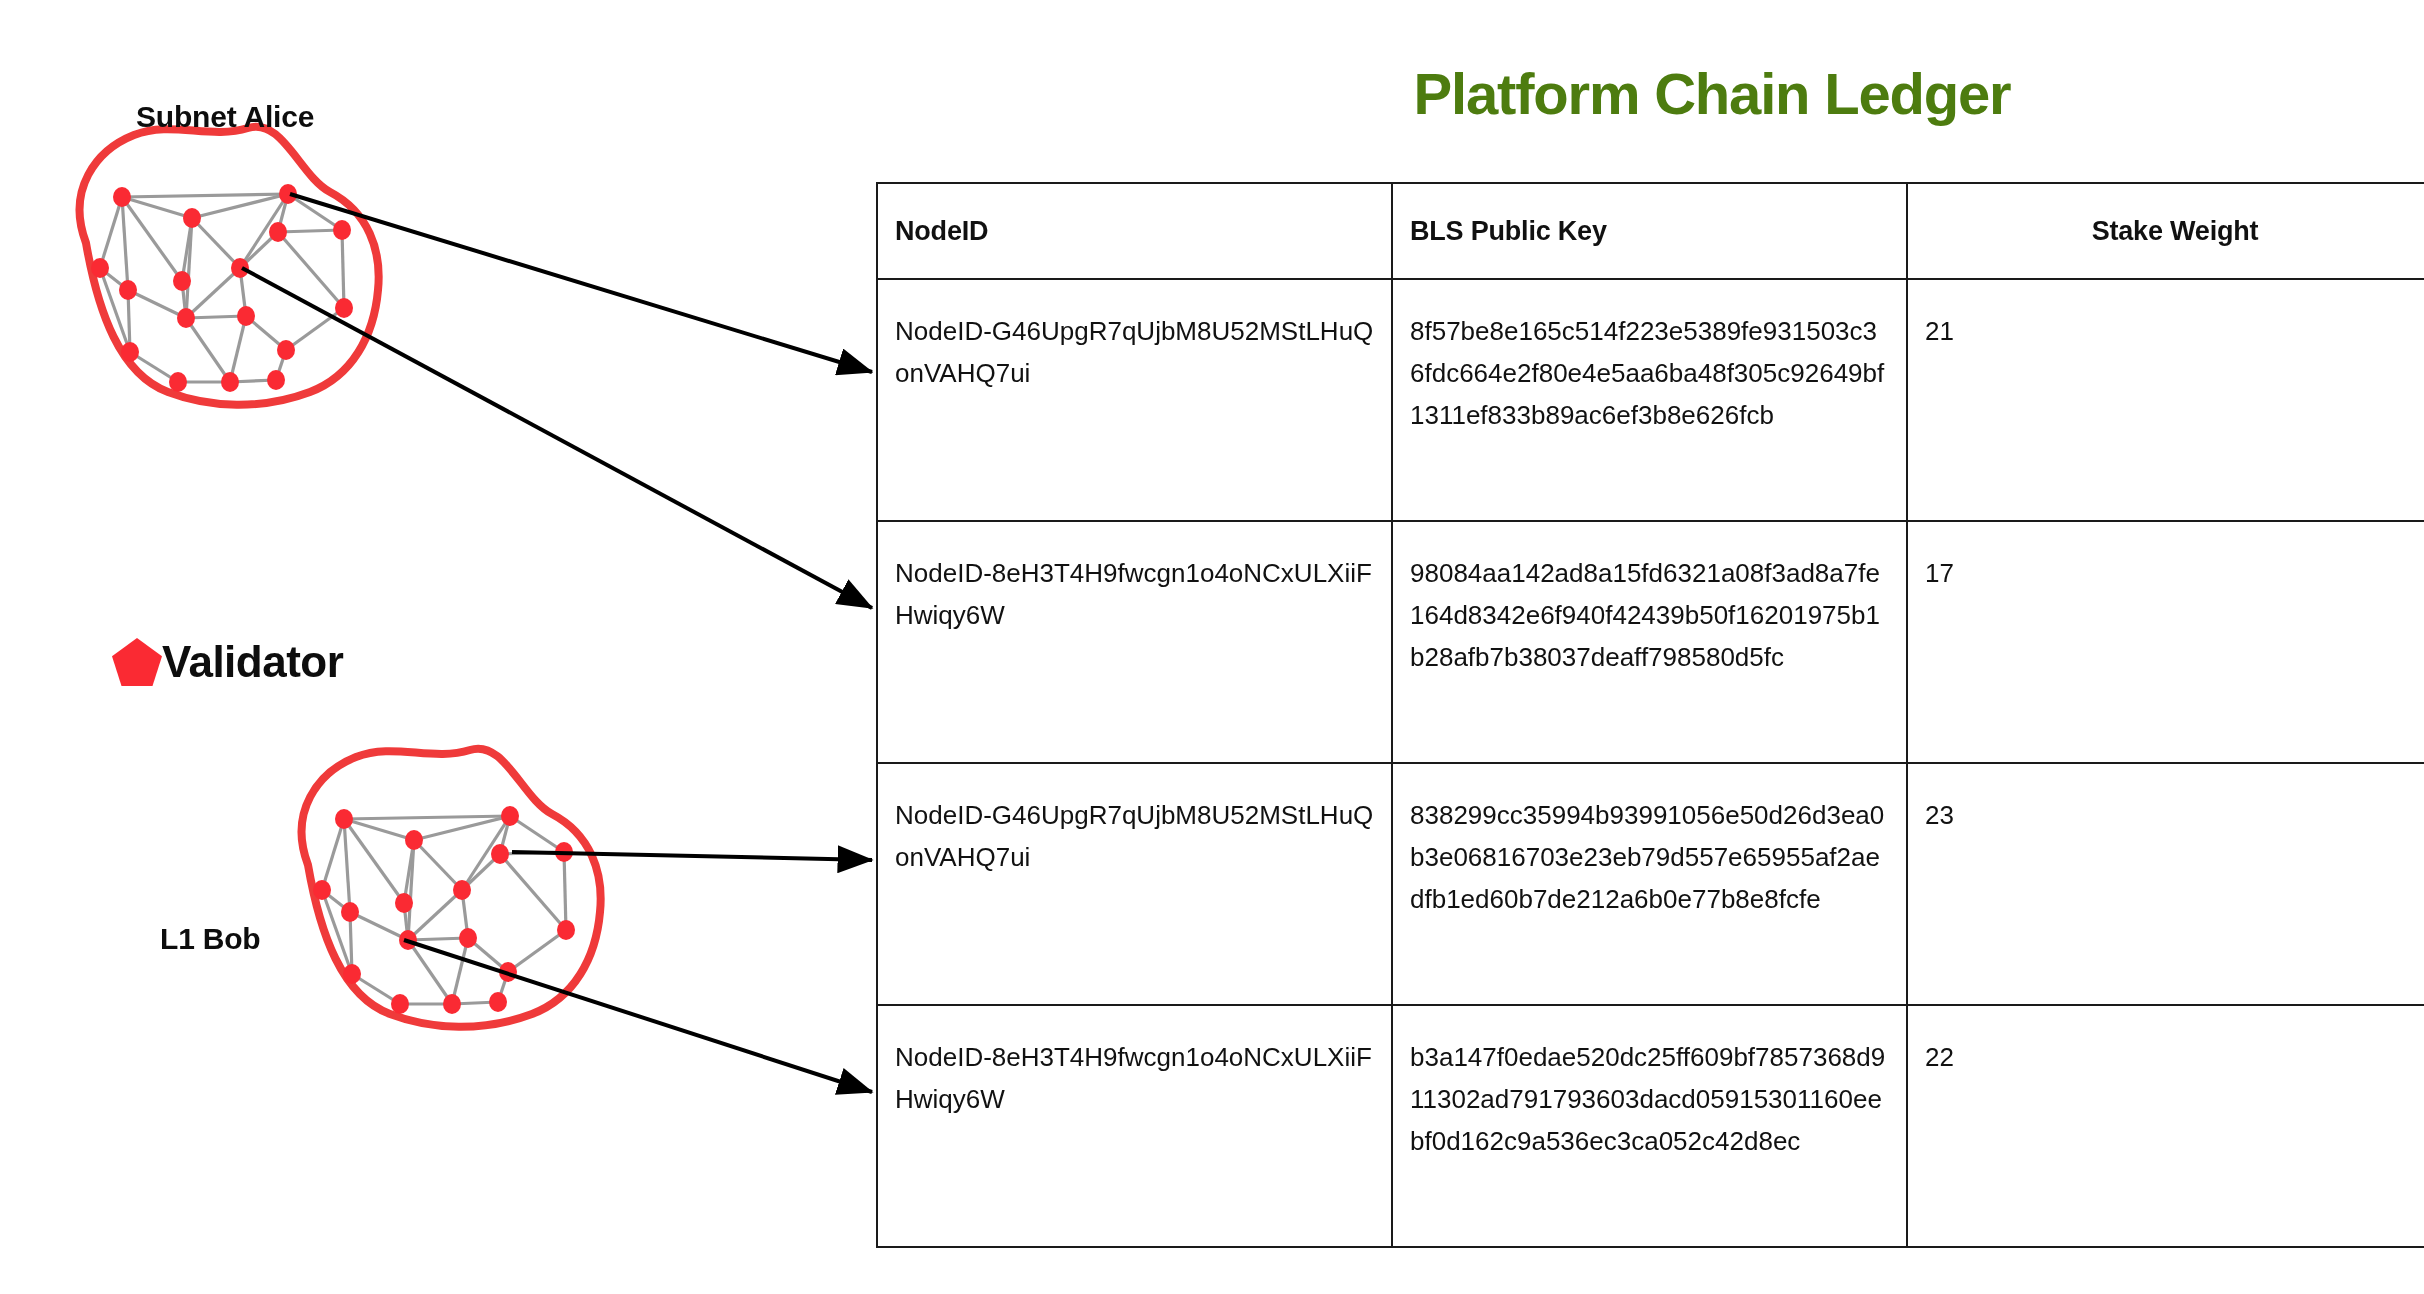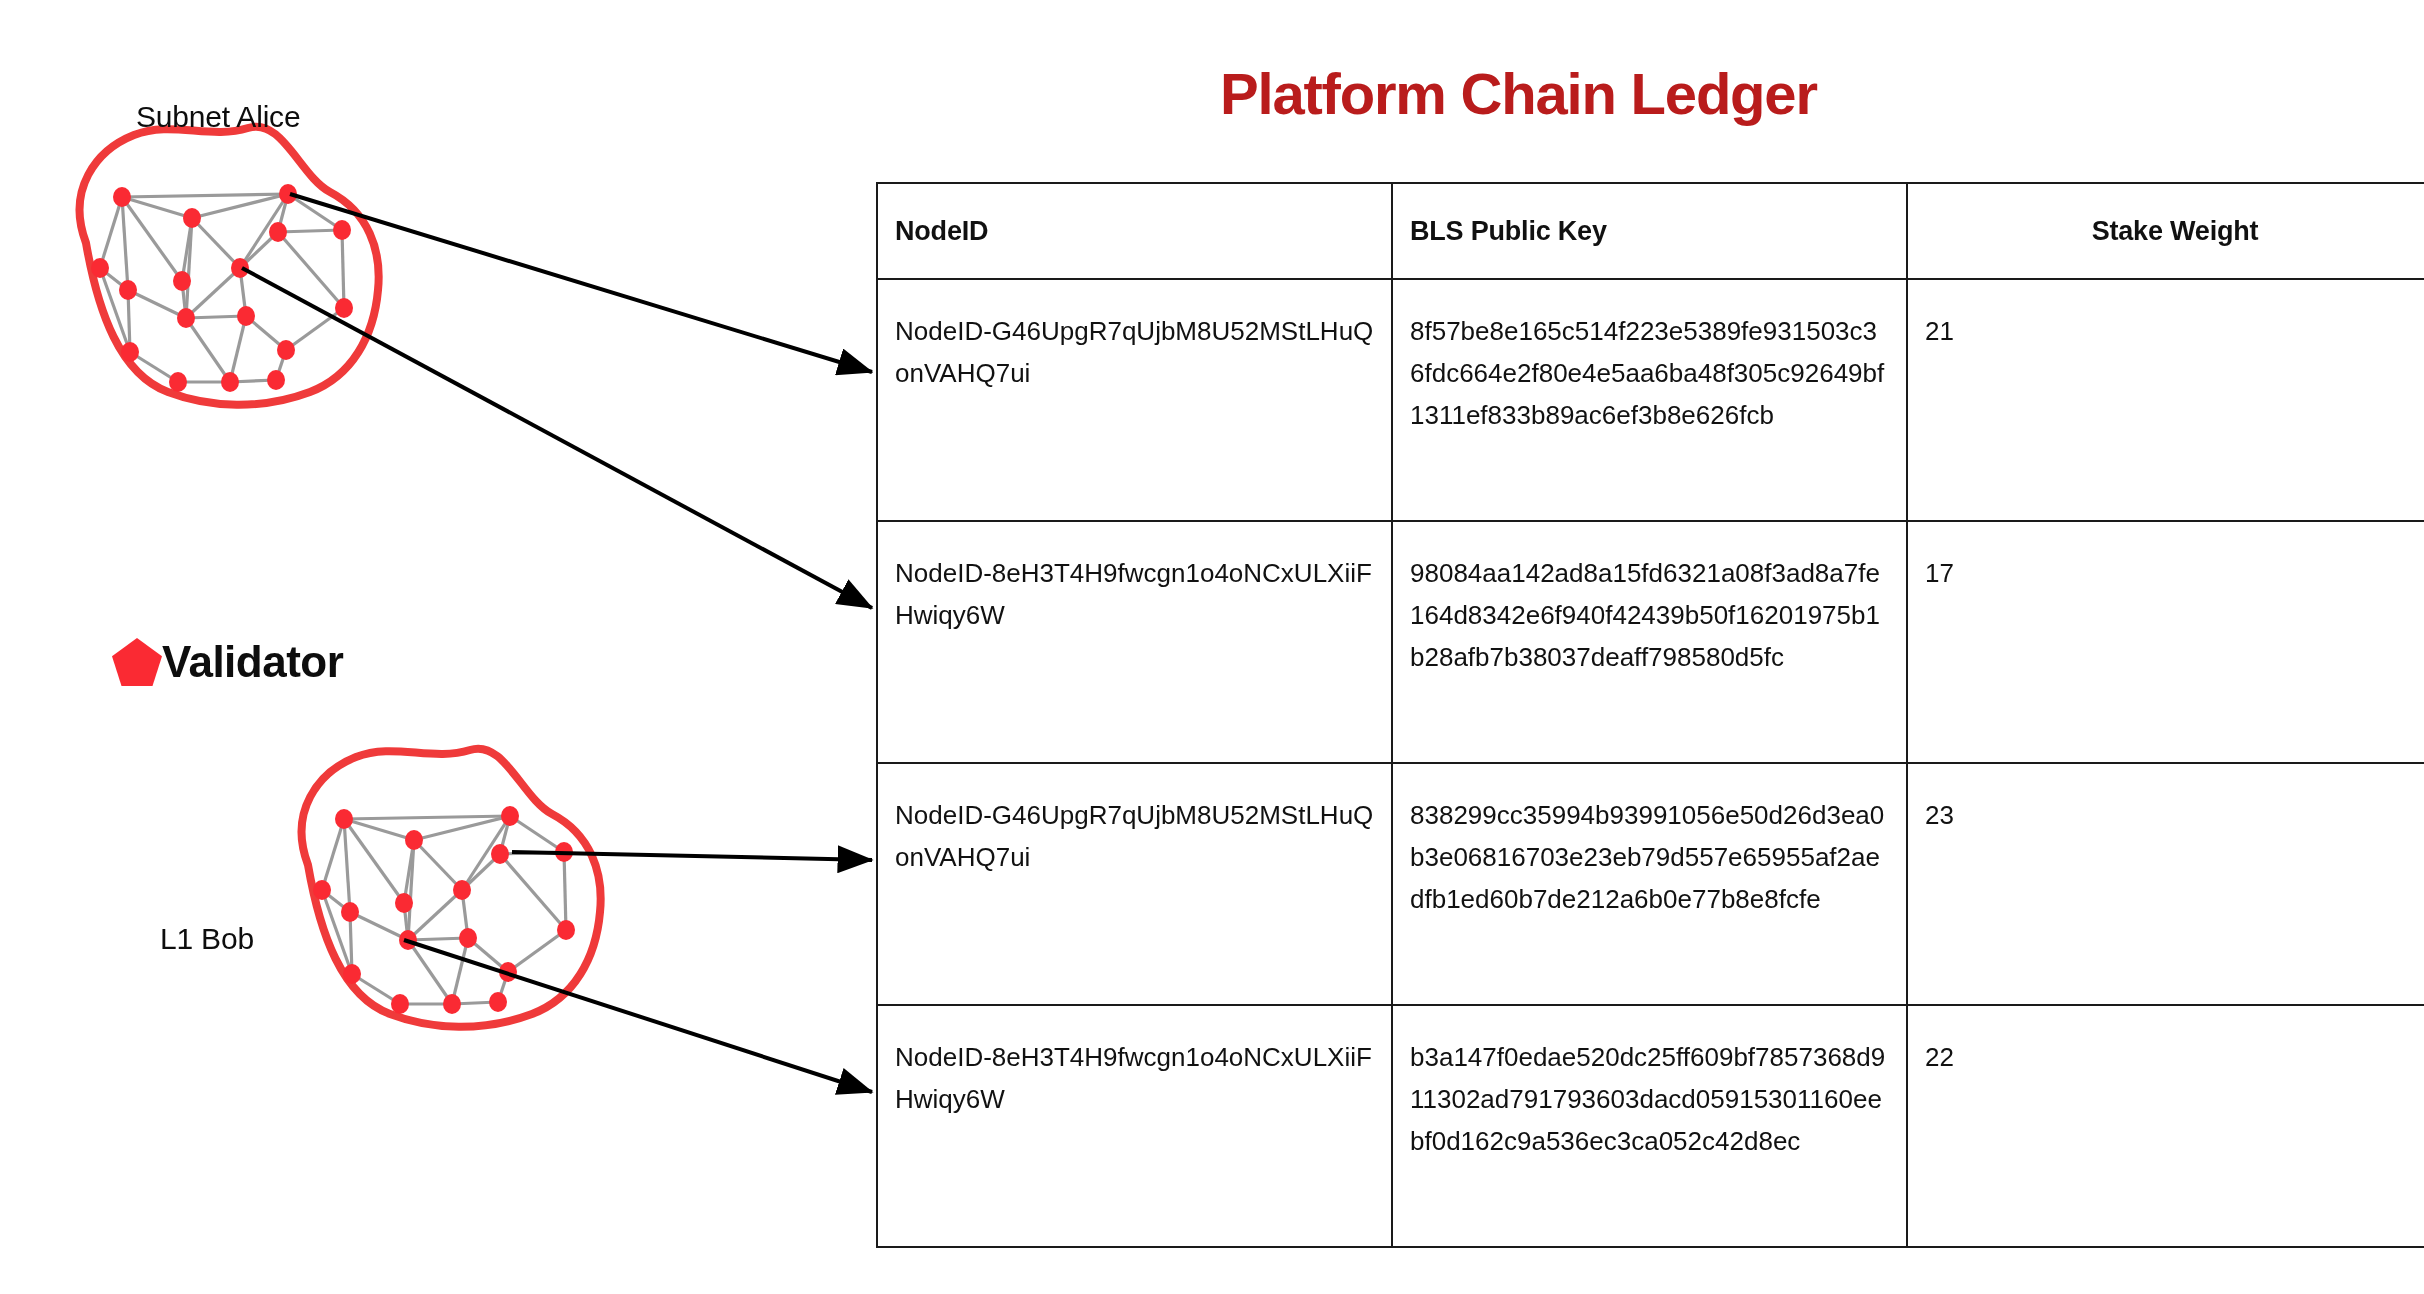--- a/index.html
+++ b/index.html
@@ -21,21 +21,21 @@
     position: absolute;
     left: 0;
     top: 0;
     width: 2424px;
     height: 1294px;
   }
 
   .blob-label {
     position: absolute;
     font-family: "Liberation Sans", sans-serif;
-    font-weight: normal;
+    font-weight: bold;
     font-size: 30px;
     color: #0d0d0d;
     letter-spacing: -0.2px;
     white-space: nowrap;
     text-align: right;
   }
   #subnet-alice-label { left: 136px; top: 100px; }
   #l1-bob-label       { left: 160px; top: 922px; }
 
   
@@ -57,27 +57,28 @@
     font-weight: bold;
     font-size: 44px;
     color: #0d0d0d;
     letter-spacing: -0.5px;
     line-height: 1;
   }
 
   
   #page-title {
     position: absolute;
-    left: 1220px;
+    left: 1272px;
     top: 60px;
     width: 880px;
+    text-align: center;
     font-size: 58px;
     font-weight: bold;
     letter-spacing: -1.2px;
-    color: #b91c1c;
+    color: #4d7c0f;
     white-space: nowrap;
   }
 
   
   #ledger-table {
     position: absolute;
     left: 876px;
     top: 182px;
     width: 1460px;
     border-collapse: collapse;

